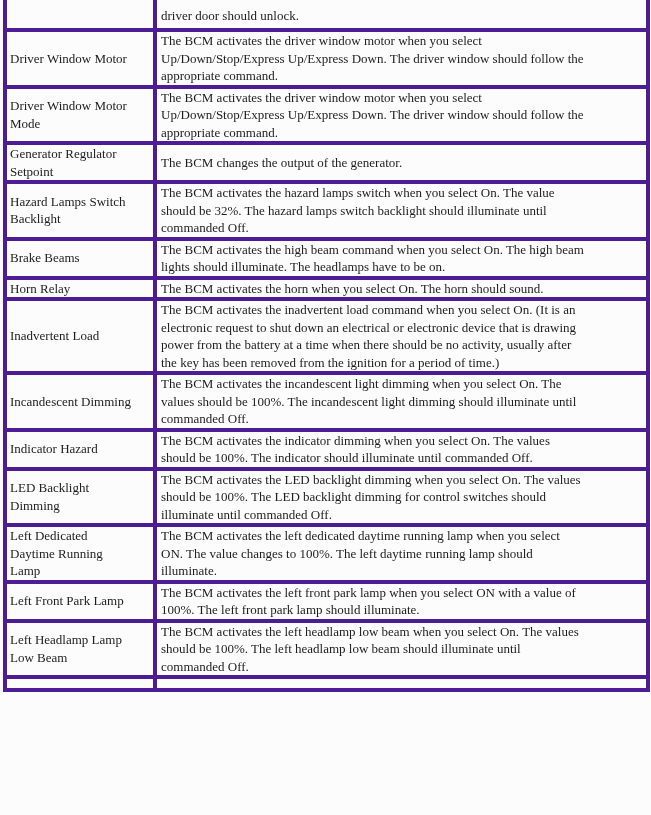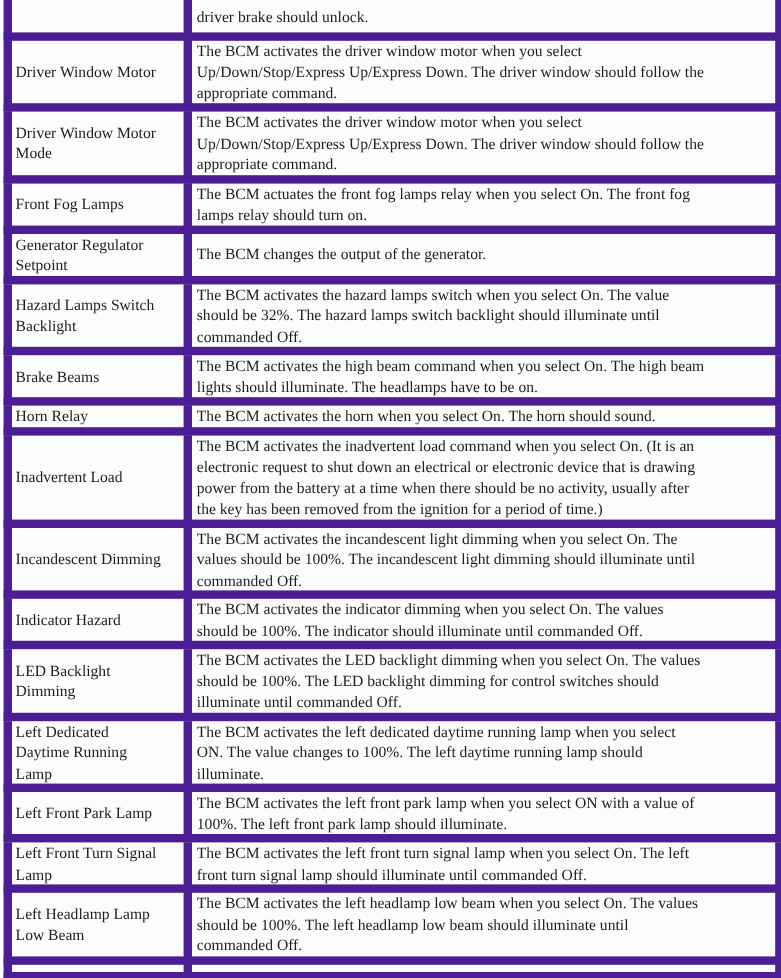--- a/index.html
+++ b/index.html
@@ -16,21 +16,21 @@
   }
   table.control-table {
     border-collapse: collapse;
     table-layout: fixed;
     margin-left: 3px;
     width: 643px;
   }
   col.col-feature { width: 150px; }
   col.col-desc { width: 493px; }
   td {
-    border: 7px solid #4c1d95;
+    border: 4px solid #4c1d95;
     vertical-align: middle;
     padding: 0 2px 0 3px;
     white-space: pre-line;
     overflow: hidden;
     word-wrap: break-word;
   }
   td.desc-cell { padding-left: 4px; }
   tr.clipped-top td {
     border-top: 0;
     height: 30px;
@@ -44,39 +44,34 @@
 
 <div class="page">
   <table class="control-table">
     <colgroup>
       <col class="col-feature">
       <col class="col-desc">
     </colgroup>
     <tbody>
         <tr class="clipped-top">
     <td class="feature-cell"></td>
-    <td class="desc-cell">driver brake should unlock.</td>
+    <td class="desc-cell">driver door should unlock.</td>
   </tr>
         <tr>
     <td class="feature-cell">Driver Window Motor</td>
     <td class="desc-cell">The BCM activates the driver window motor when you select
 Up/Down/Stop/Express Up/Express Down. The driver window should follow the
 appropriate command.</td>
   </tr>
         <tr>
     <td class="feature-cell">Driver Window Motor
 Mode</td>
     <td class="desc-cell">The BCM activates the driver window motor when you select
 Up/Down/Stop/Express Up/Express Down. The driver window should follow the
 appropriate command.</td>
-  </tr>
-        <tr>
-    <td class="feature-cell">Front Fog Lamps</td>
-    <td class="desc-cell">The BCM actuates the front fog lamps relay when you select On. The front fog
-lamps relay should turn on.</td>
   </tr>
         <tr>
     <td class="feature-cell">Generator Regulator
 Setpoint</td>
     <td class="desc-cell">The BCM changes the output of the generator.</td>
   </tr>
         <tr>
     <td class="feature-cell">Hazard Lamps Switch
 Backlight</td>
     <td class="desc-cell">The BCM activates the hazard lamps switch when you select On. The value
@@ -124,26 +119,20 @@
     <td class="desc-cell">The BCM activates the left dedicated daytime running lamp when you select
 ON. The value changes to 100%. The left daytime running lamp should
 illuminate.</td>
   </tr>
         <tr>
     <td class="feature-cell">Left Front Park Lamp</td>
     <td class="desc-cell">The BCM activates the left front park lamp when you select ON with a value of
 100%. The left front park lamp should illuminate.</td>
   </tr>
         <tr>
-    <td class="feature-cell">Left Front Turn Signal
-Lamp</td>
-    <td class="desc-cell">The BCM activates the left front turn signal lamp when you select On. The left
-front turn signal lamp should illuminate until commanded Off.</td>
-  </tr>
-        <tr>
     <td class="feature-cell">Left Headlamp Lamp
 Low Beam</td>
     <td class="desc-cell">The BCM activates the left headlamp low beam when you select On. The values
 should be 100%. The left headlamp low beam should illuminate until
 commanded Off.</td>
   </tr>
         <tr class="clipped-bottom">
     <td class="feature-cell"></td>
     <td class="desc-cell"></td>
   </tr>

